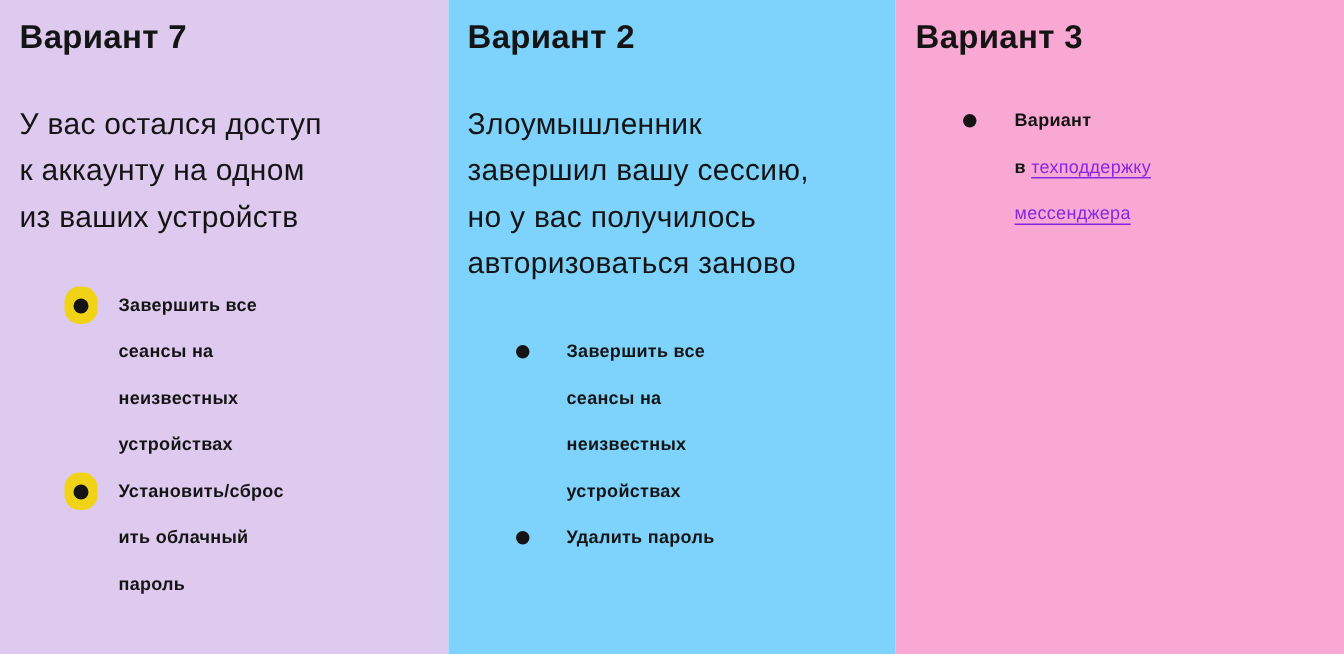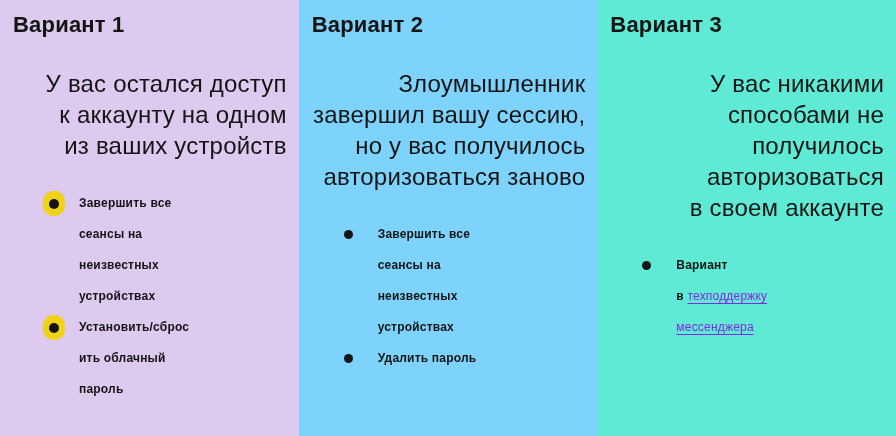--- a/index.html
+++ b/index.html
@@ -20,25 +20,24 @@
   }
   .col-title {
     margin: 0;
     font-size: 22px;
     font-weight: 700;
     line-height: 26px;
     letter-spacing: 0.2px;
   }
   .intro {
     margin: 30px 0 0 0;
-    font-size: 24px;
+    font-size: 20px;
     font-weight: 400;
     line-height: 31px;
     letter-spacing: 0.2px;
-    text-align: right;
   }
   .bullets {
     list-style: none;
     margin: 27px 0 0 0;
     padding: 0;
     font-size: 12px;
     font-weight: 700;
     line-height: 31px;
     letter-spacing: 0.2px;
   }
@@ -81,21 +80,21 @@
     color: var(--link-purple, #8527E3);
     font-weight: 400;
     text-decoration: underline;
     text-underline-offset: 3px;
   }
 </style>
 </head>
 <body>
 
 <section class="col" style="background: rgb(222, 201, 239);">
-  <h2 class="col-title">Вариант 1</h2>
+  <h2 class="col-title">Вариант 7</h2>
   <p class="intro">У вас остался доступ<br>к аккаунту на одном<br>из ваших устройств</p>
   <ul class="bullets">
       <li class="bullet"><span class="marker marker-highlight">
           <span class="dot"></span>
         </span><span class="bullet-text">Завершить все<br>сеансы на<br>неизвестных<br>устройствах</span></li>
       <li class="bullet"><span class="marker marker-highlight">
           <span class="dot"></span>
         </span><span class="bullet-text">Установить/сброс<br>ить облачный<br>пароль</span></li>
     </ul>
 </section>
@@ -106,21 +105,20 @@
   <ul class="bullets">
       <li class="bullet"><span class="marker marker-dot">
           <span class="dot"></span>
         </span><span class="bullet-text">Завершить все<br>сеансы на<br>неизвестных<br>устройствах</span></li>
       <li class="bullet"><span class="marker marker-dot">
           <span class="dot"></span>
         </span><span class="bullet-text">Удалить пароль</span></li>
     </ul>
 </section>
 
-<section class="col" style="background: #5eead4;">
+<section class="col" style="background: #f9a8d4;">
   <h2 class="col-title">Вариант 3</h2>
-  <p class="intro">У вас никакими<br>способами не<br>получилось<br>авторизоваться<br>в своем аккаунте</p>
   <ul class="bullets">
       <li class="bullet"><span class="marker marker-dot">
           <span class="dot"></span>
         </span><span class="bullet-text"><span>Вариант</span><br><span>в </span><a class="support-link" href="#">техподдержку<br>мессенджера</a></span></li>
     </ul>
 </section>
 
 </body></html>

